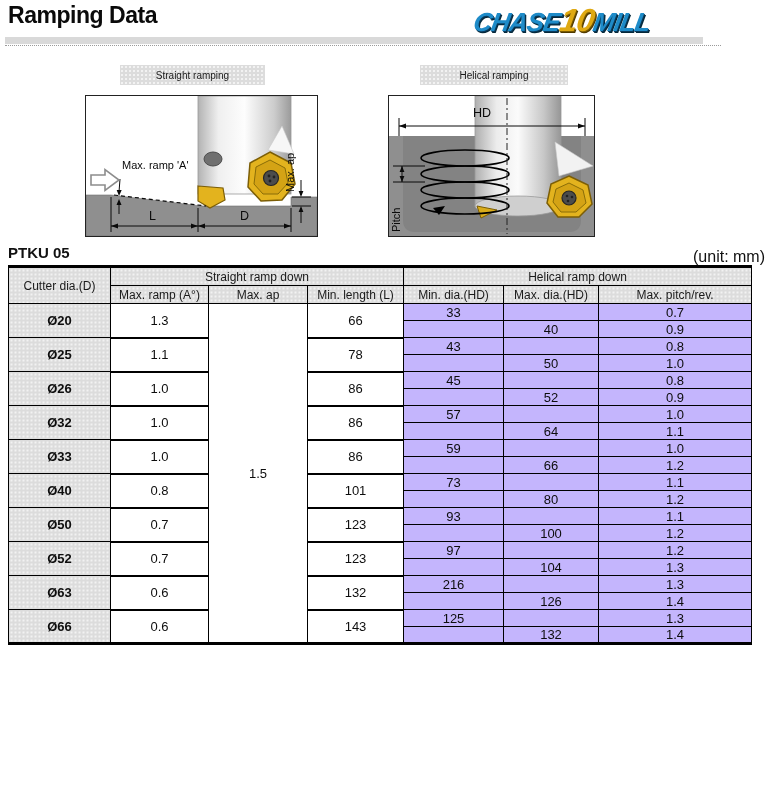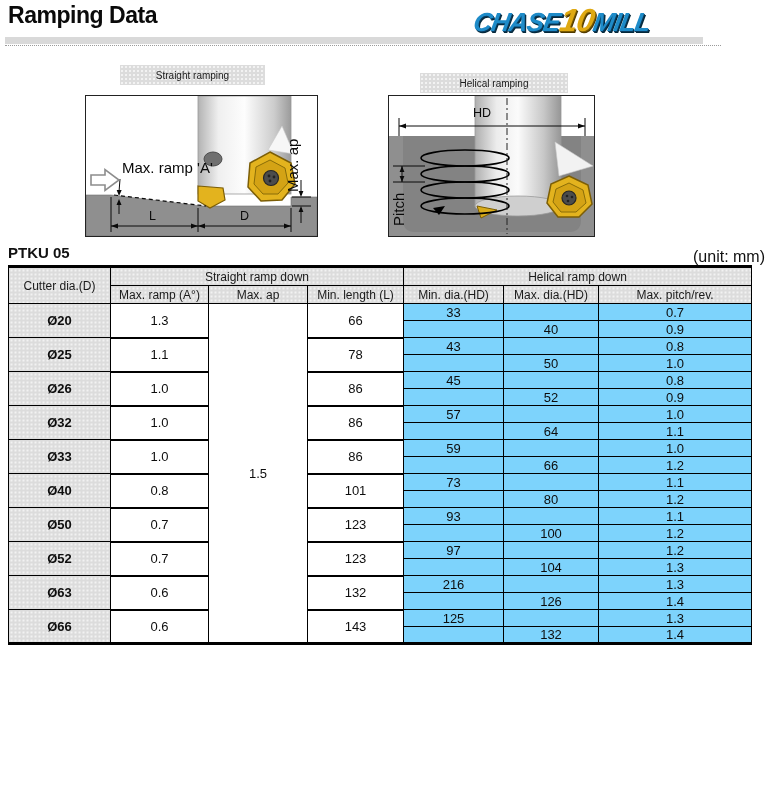--- a/index.html
+++ b/index.html
@@ -23,48 +23,48 @@
 
   
   .stipple { background-color:#dcdcdc;
      background-image:radial-gradient(circle, #f4f4f4 0.7px, rgba(0,0,0,0) 0.8px);
      background-size:4px 4px; }
 
   
   .diag-label { position:absolute; height:20px; display:flex; align-items:center; justify-content:center;
       font-size:10px; color:#1a1a1a; }
   #lbl-straight { left:120px; top:65px; width:145px; }
-  #lbl-helical  { left:420px; top:65px; width:148px;margin-top:8px; }
+  #lbl-helical  { left:420px; top:65px; width:148px; }
 
   
   .diagram { position:absolute; top:95px; height:142px; border:1px solid #222; background:#fff; }
   #diag-straight { left:85px;  width:233px; }
-  #diag-helical  { left:388px; width:207px;text-align:center; }
+  #diag-helical  { left:388px; width:207px; }
   .diagram svg { position:absolute; left:0; top:0; }
-  .anno { position:absolute; font-size:15px; color:#0a0a0a; white-space:nowrap; }
+  .anno { position:absolute; font-size:11px; color:#0a0a0a; white-space:nowrap; }
   .anno-dim { font-size:12.5px; }
   .vert-text { writing-mode:vertical-rl; transform:rotate(180deg); }
 
   
   .table-title { position:absolute; left:8px; top:244px; font-size:15px; font-weight:bold; }
   .unit-note { position:absolute; left:580px; top:248px; width:185px; text-align:right; font-size:16px; }
 
   table.ramp { position:absolute; left:8px; top:265px; width:743px; border-collapse:collapse;
       table-layout:fixed; border-left:1px solid #000; border-right:1px solid #000;
       border-top:3px solid #000; border-bottom:3px solid #000; }
   table.ramp th { border:1px solid #000; font-weight:normal; font-size:12px; color:#1a1a1a; }
   table.ramp thead tr.group th { height:19px; }
   table.ramp thead tr.subhead th { height:18px; }
   table.ramp td { border-left:1px solid #000; font-size:13px; text-align:center; height:17px;
       padding:0; color:#0d0d0d; }
   td.dia { text-align:left; padding-left:13px; font-weight:bold; font-size:13px;
       border-bottom:1px solid #000;margin-left:8px; }
   td.ramp-val, td.len-val { border-bottom:2px solid #000; background:#fff; }
   td.ap-val { border-bottom:none; background:#fff;border-radius:13px; }
-  td.mind, td.maxd, td.pitch { border-bottom:1px solid #000; background:#7dd3fc; }
+  td.mind, td.maxd, td.pitch { border-bottom:1px solid #000; background:#c4b5fd; }
 </style>
 </head>
 <body>
 
 <div id="page">
 
   <h1 class="page-title">Ramping Data</h1>
   <div class="logo">
     <div class="logo-row">
       <span class="logo-chase">CHASE</span><span class="logo-ten">10</span><span class="logo-mill">MILL</span>

